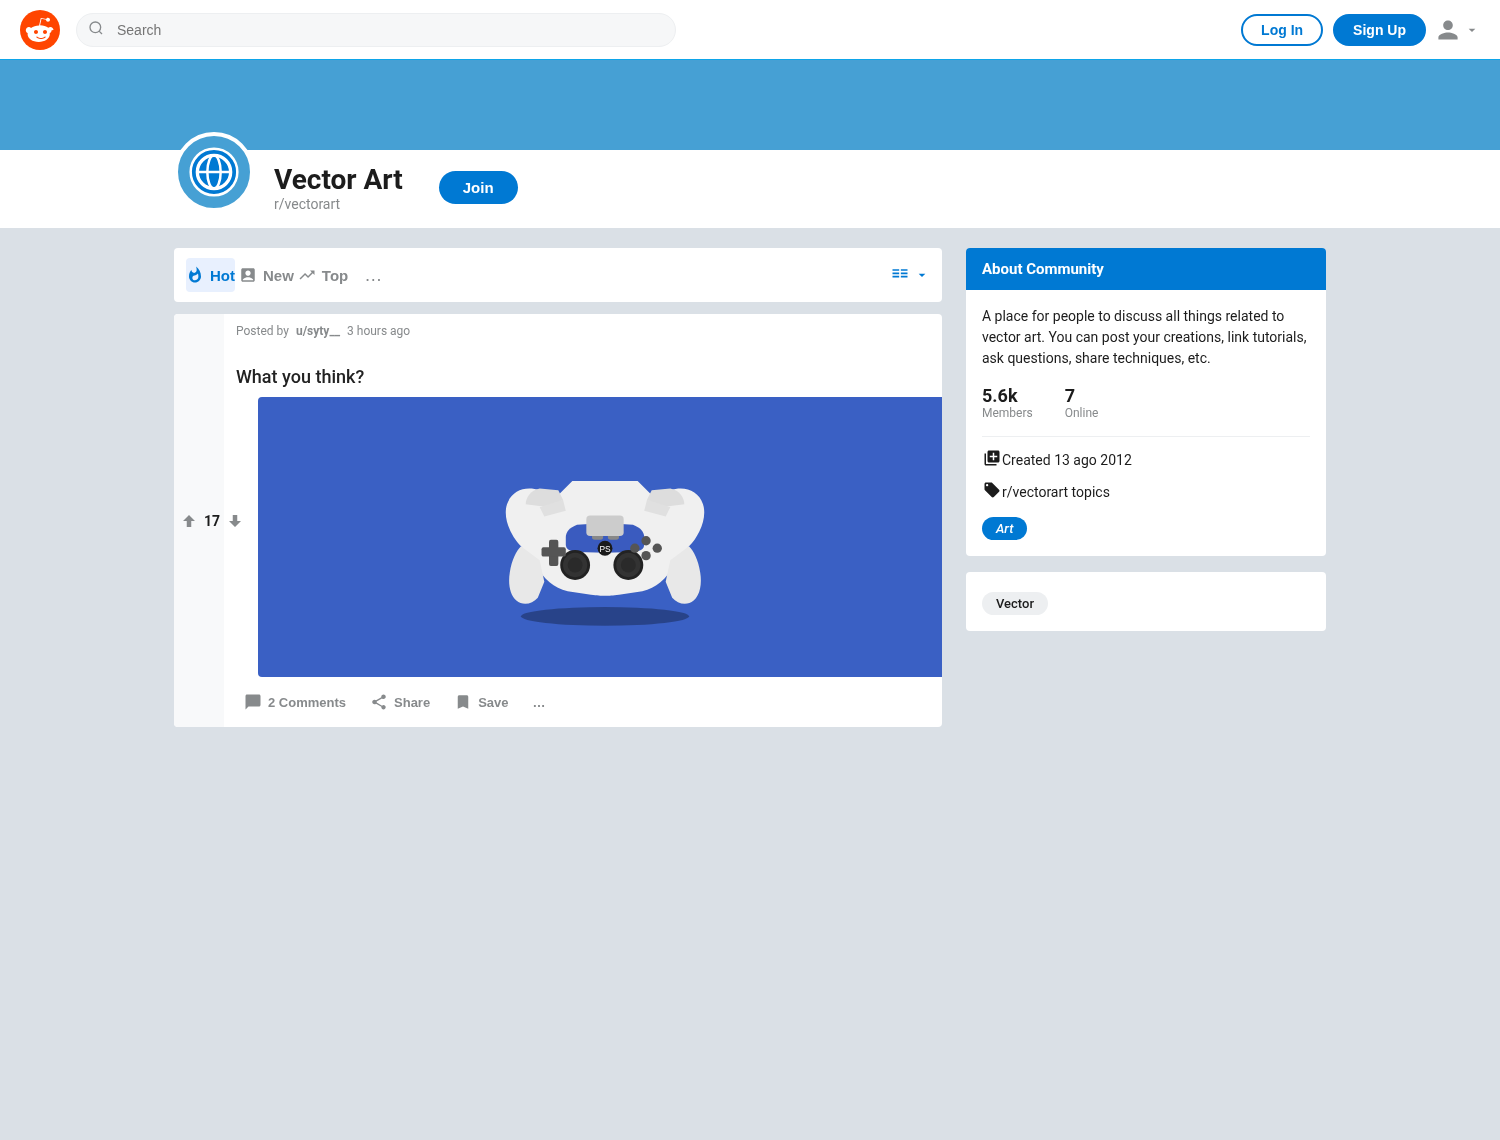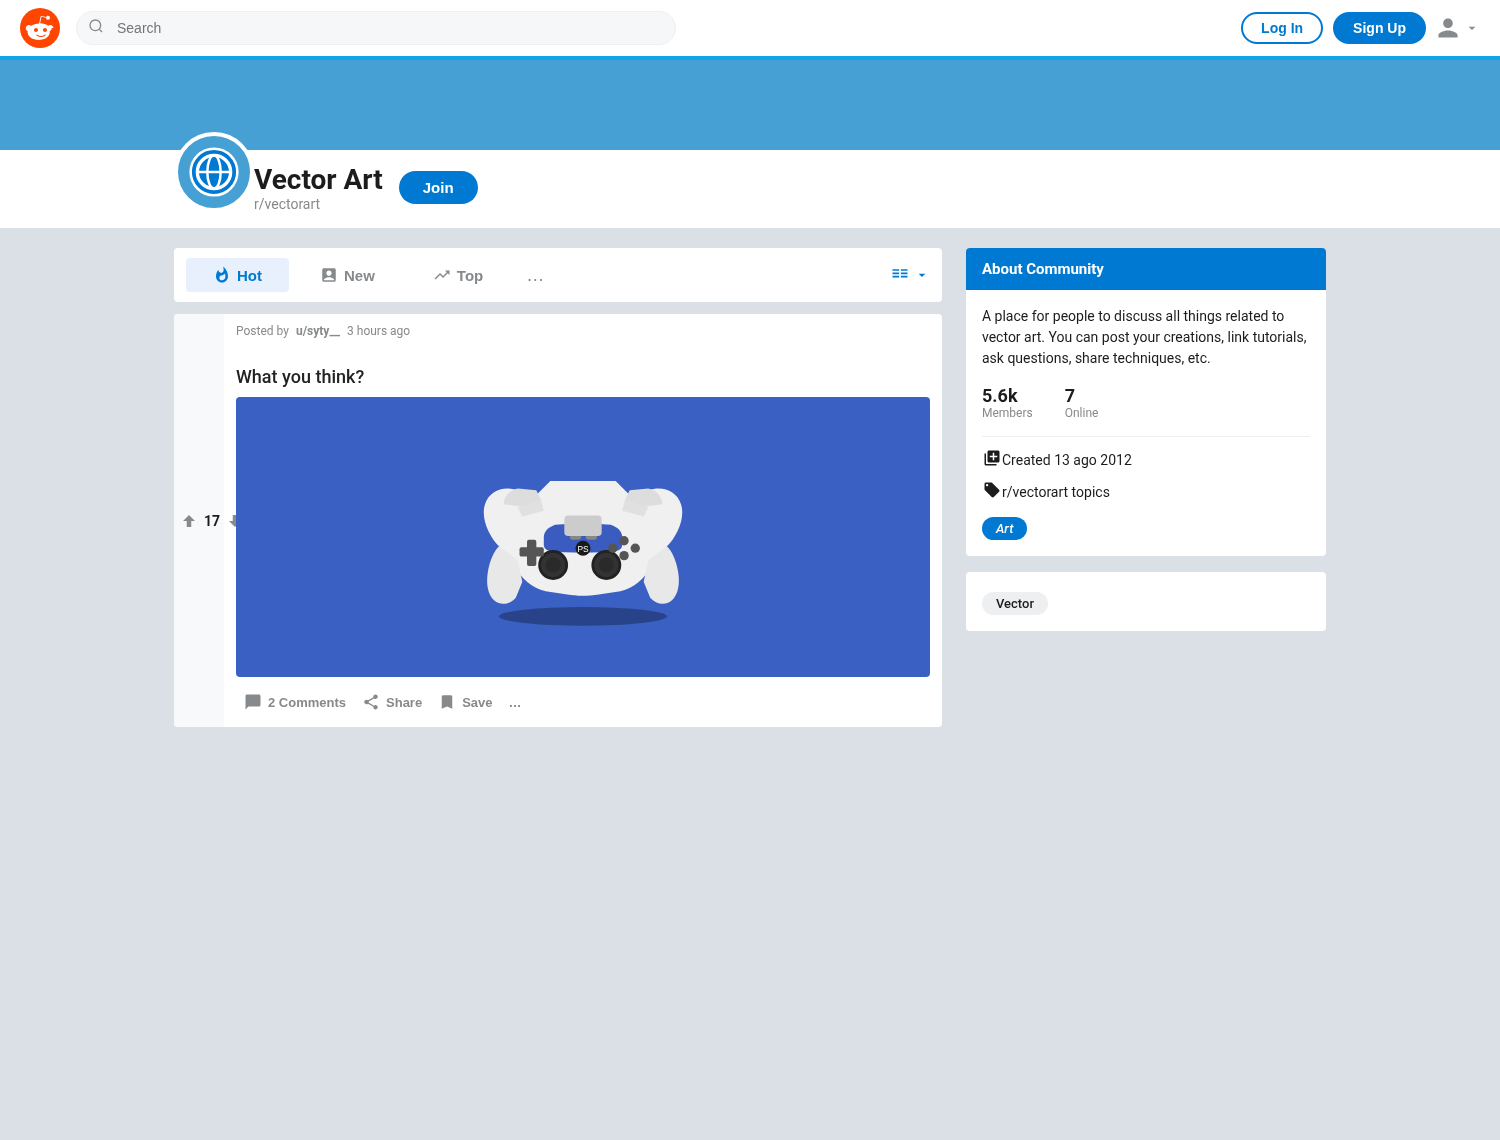--- a/index.html
+++ b/index.html
@@ -6,21 +6,21 @@
     body { font-family: -apple-system, BlinkMacSystemFont, 'Segoe UI', Roboto, sans-serif; background: #dae0e6; min-height: 1140px; }
 
     
     .header {
       background: #fff;
       height: 60px;
       display: flex;
       align-items: center;
       padding: 0 20px;
       gap: 16px;
-      border-bottom: 4px solid #0ea5e9;
+      border-bottom: 1px solid #0ea5e9;
       position: sticky;
       top: 0;
       z-index: 100;
     }
     .reddit-logo {
       width: 40px;
       height: 40px;
       flex-shrink: 0;
     }
     .search-bar {
@@ -89,20 +89,21 @@
     .subreddit-header {
       background: #fff;
       padding: 12px 0 16px 0;
     }
     .subreddit-header-inner {
       max-width: 1200px;
       margin: 0 auto;
       padding: 0 24px;
       display: flex;
       align-items: center;
+      gap: 20px;
     }
     .subreddit-icon {
       width: 80px;
       height: 80px;
       border-radius: 50%;
       background: #46a0d4;
       border: 4px solid #fff;
       display: flex;
       align-items: center;
       justify-content: center;
@@ -163,21 +164,21 @@
       padding: 10px 12px;
       display: flex;
       align-items: center;
       margin-bottom: 12px;
       gap: 4px;
     }
     .sort-btn {
       display: flex;
       align-items: center;
       gap: 6px;
-      padding: 8px 27px;
+      padding: 8px 0;
       border-radius: 4px;
       border: none;
       background: transparent;
       cursor: pointer;
       font-size: 15px;
       font-weight: 700;
       color: #878a8c;
     }
     .sort-btn.active {
       color: #0079d3;
@@ -253,23 +254,25 @@
     }
     .post-image-container {
       width: 100%;
       background: #3a60c4;
       border-radius: 4px;
       display: flex;
       align-items: center;
       justify-content: center;
       padding: 40px 20px;
       margin-bottom: 10px;
+      margin-left: 22px;
     }
     .post-actions {
       display: flex;
+      gap: 8px;
       align-items: center;
       margin-top: 8px;
     }
     .action-btn {
       display: flex;
       align-items: center;
       gap: 6px;
       padding: 6px 8px;
       border-radius: 4px;
       border: none;

